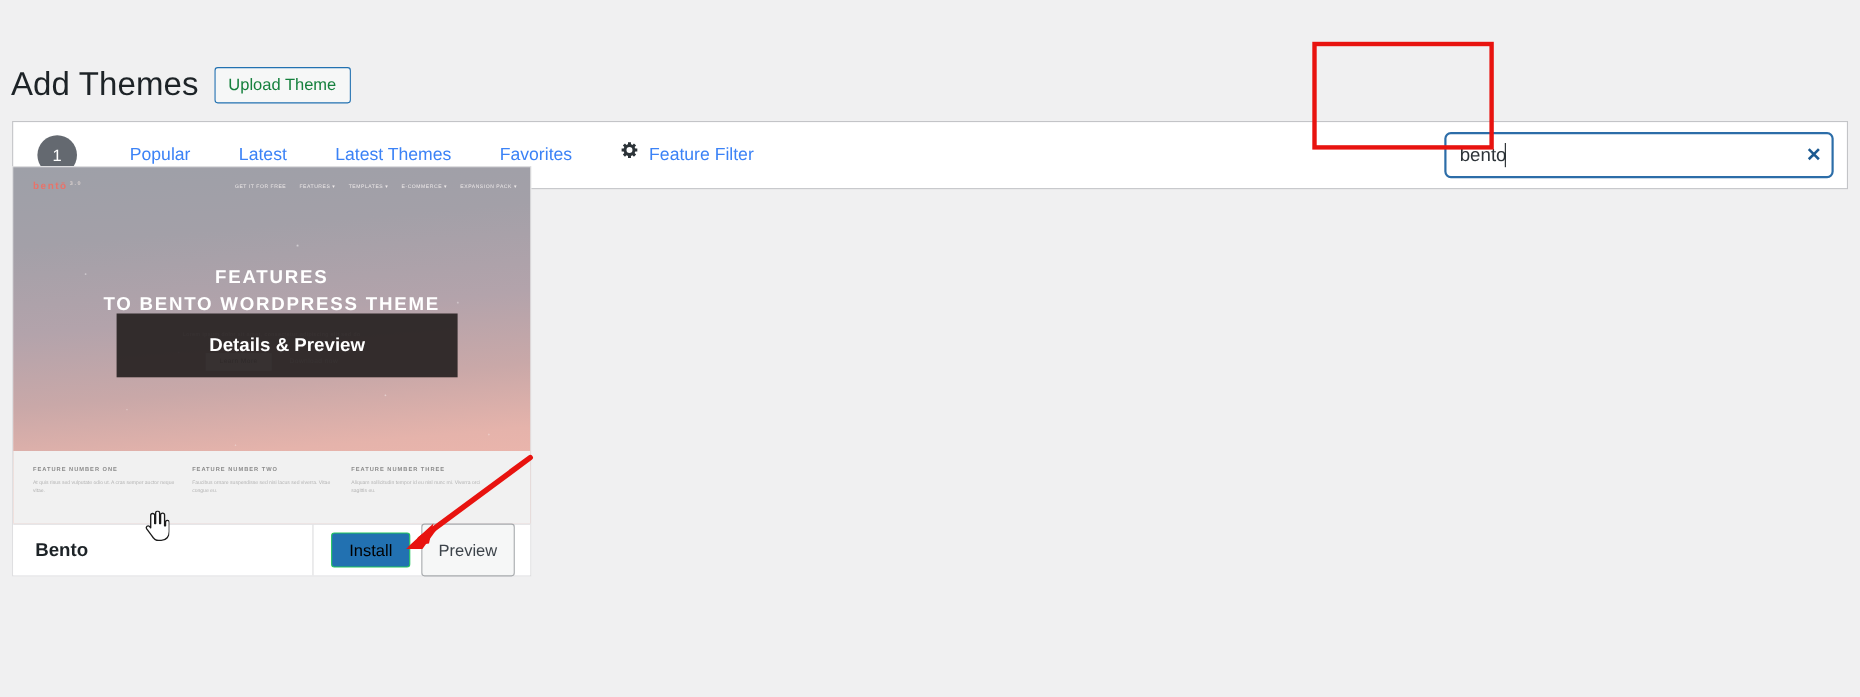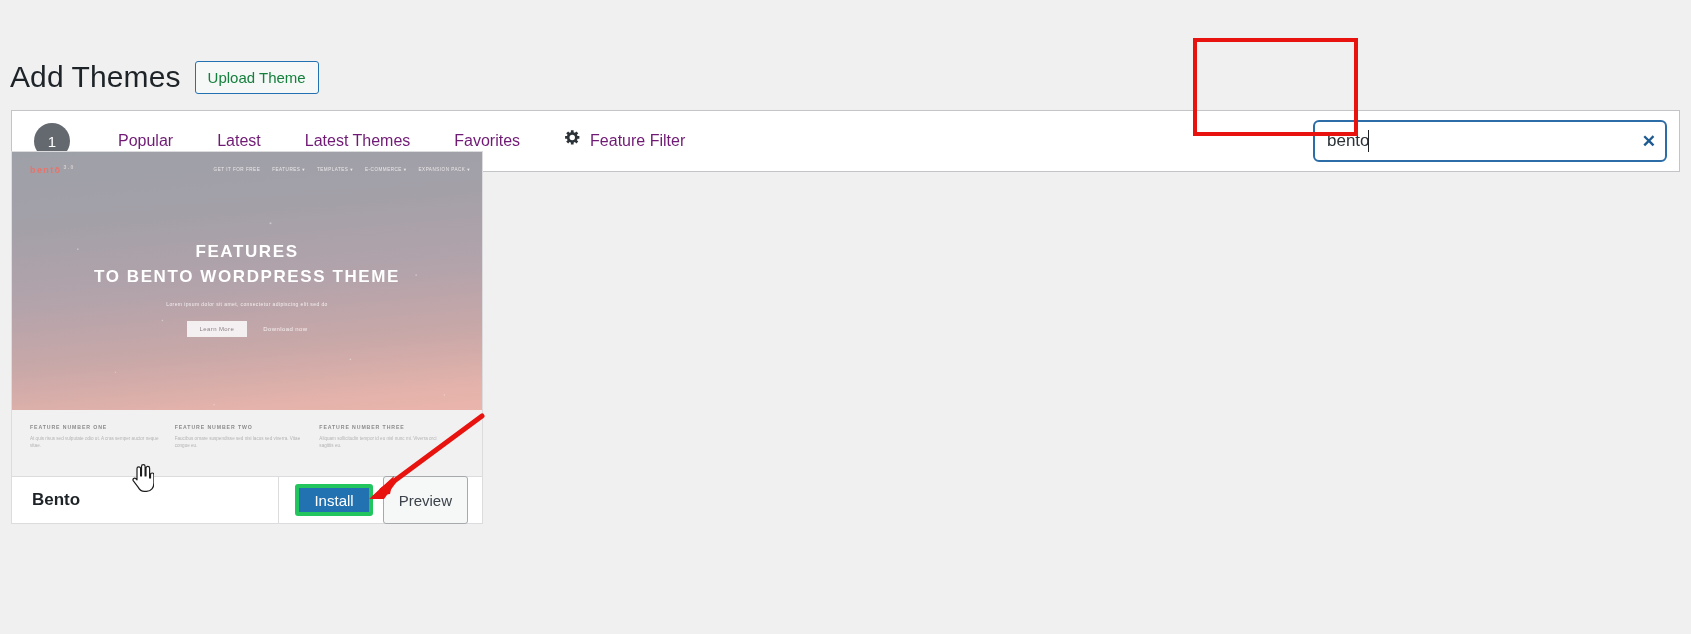--- a/index.html
+++ b/index.html
@@ -66,21 +66,21 @@
     flex: none;
   }
   .nav-tabs {
     display: flex;
     align-items: center;
     margin-left: 26px;
     gap: 0;
   }
   .nav-tab {
     font-size: 16px;
-    color: #701a75;
+    color: #3b82f6;
     padding: 4px 22px;
     line-height: 62px;
     cursor: pointer;
     white-space: nowrap;
   }
   .nav-tab.with-icon {
     display: flex;
     align-items: center;
     gap: 9px;
   }
@@ -305,23 +305,23 @@
     height: 100%;
     align-self: stretch;
   }
   .btn-install {
     display: inline-flex;
     align-items: center;
     justify-content: center;
     height: 32px;
     padding: 0 15px;
     font-size: 15px;
-    color: #ffffff;
+    color: #000000;
     background: #2271b1;
-    border: 4px solid #22c55e;
+    border: 1px solid #22c55e;
     border-radius: 3px;
     cursor: pointer;
   }
   .btn-preview {
     display: inline-flex;
     align-items: center;
     justify-content: center;
     height: 48px;
     padding: 0 15px;
     font-size: 15px;
@@ -418,20 +418,21 @@
       <div class="ss-feature">
         <div class="ss-feature-title">FEATURE NUMBER TWO</div>
         <div class="ss-feature-body">Faucibus ornare suspendisse sed nisi lacus sed viverra. Vitae congue eu.</div>
       </div>
       <div class="ss-feature">
         <div class="ss-feature-title">FEATURE NUMBER THREE</div>
         <div class="ss-feature-body">Aliquam sollicitudin tempor id eu nisl nunc mi. Viverra orci sagittis eu.</div>
       </div>
     </div>
 
+    <div class="details-overlay">Details &amp; Preview</div>
   </div>
 
   <div class="theme-footer">
     <h3 class="theme-name">Bento</h3>
     <div class="footer-actions">
       <button class="btn-install">Install</button>
       <button class="btn-preview">Preview</button>
     </div>
   </div>
 </div>

